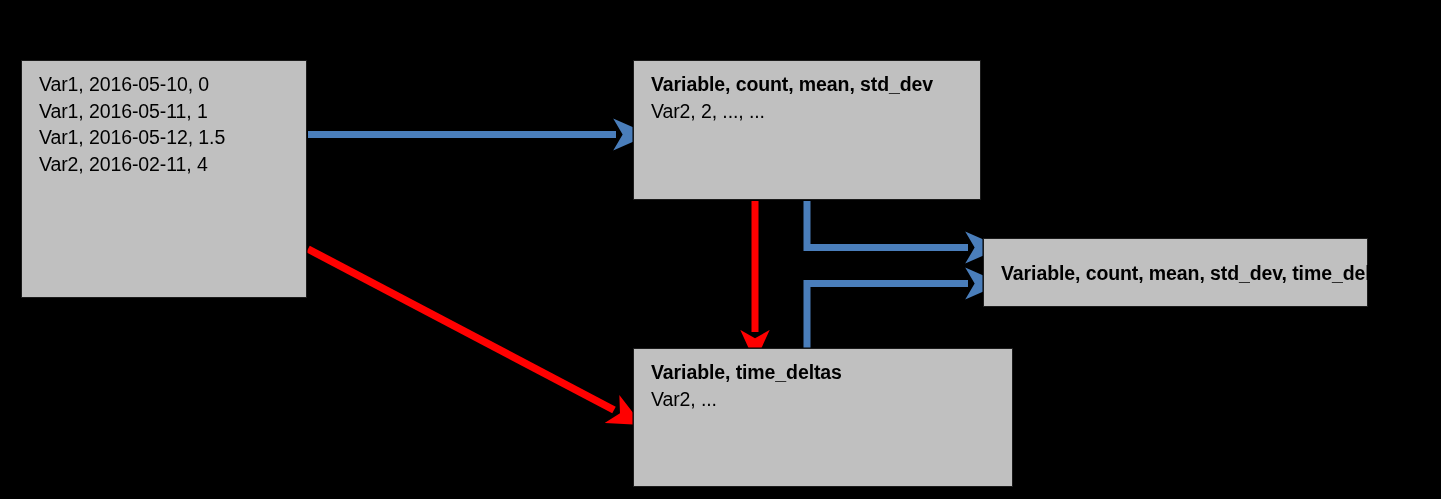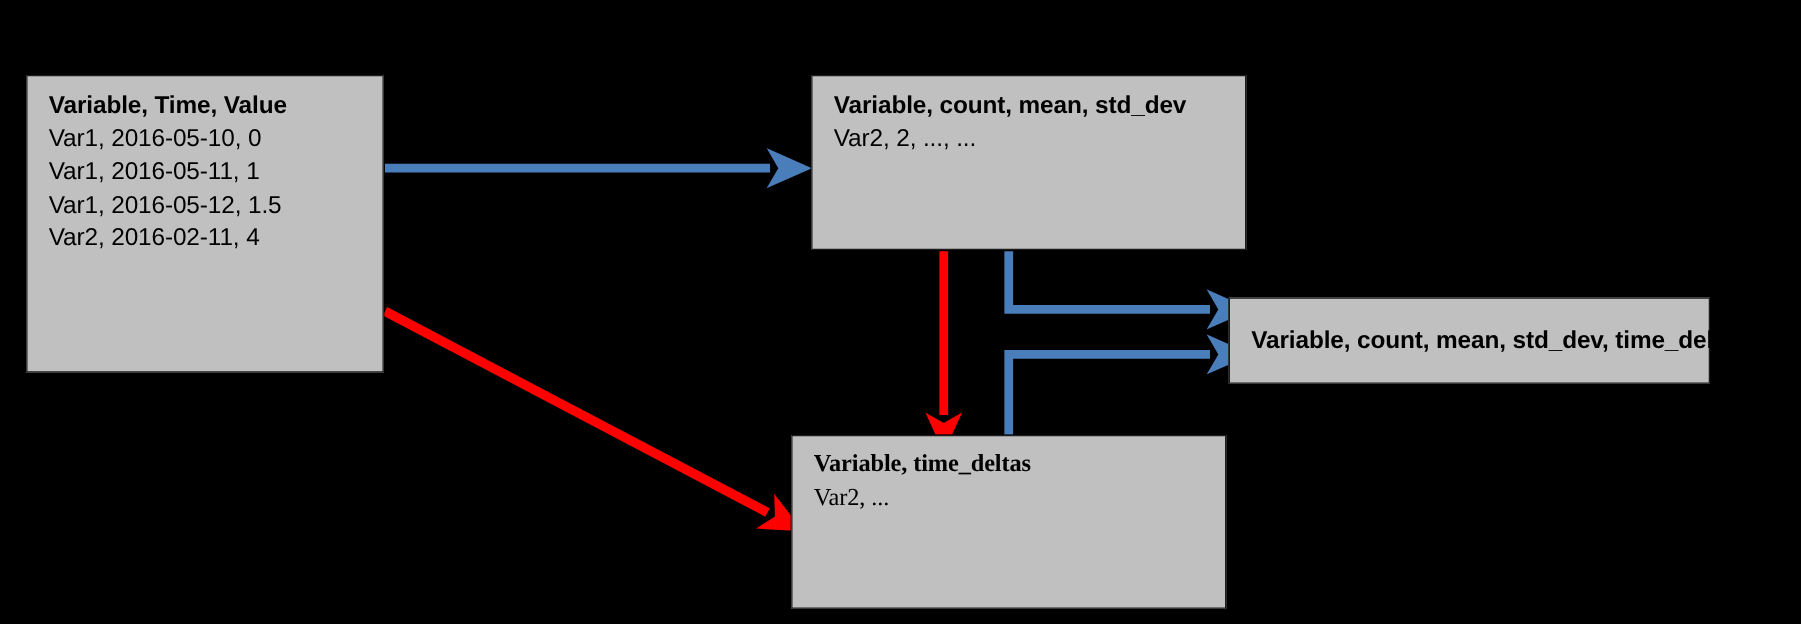--- a/index.html
+++ b/index.html
@@ -89,36 +89,35 @@
       <path d="M807,201 L807,247.5 L968,247.5" fill="none" stroke="#4a7ebb" stroke-width="7" stroke-linejoin="miter" marker-end="url(#bluehead)"></path>
     </g>
 
     <g>
       <path d="M807,348 L807,283.5 L968,283.5" fill="none" stroke="#4a7ebb" stroke-width="7" stroke-linejoin="miter" marker-end="url(#bluehead2)"></path>
     </g>
   </svg>
 
   <div class="node" style="left:21px; top:60px; width:286px; height:238px;">
     <div class="lines">
-      <div class="row header">Variable, Time, Value</div>
       <div class="row">Var1, 2016-05-10, 0</div>
       <div class="row">Var1, 2016-05-11, 1</div>
       <div class="row">Var1, 2016-05-12, 1.5</div>
       <div class="row">Var2, 2016-02-11, 4</div>
     </div>
   </div>
 
-  <div class="node" style="left:633px; top:60px; width:348px; height:140px;margin-left:16px;">
+  <div class="node" style="left:633px; top:60px; width:348px; height:140px;">
     <div class="lines">
       <div class="row header">Variable, count, mean, std_dev</div>
       <div class="row">Var2, 2, ..., ...</div>
     </div>
   </div>
 
-  <div class="node" style="left:633px; top:348px; width:348px; height:139px;font-family:Liberation Serif, serif;">
+  <div class="node" style="left:633px; top:348px; width:380px; height:139px;">
     <div class="lines">
       <div class="row header">Variable, time_deltas</div>
       <div class="row">Var2, ...</div>
     </div>
   </div>
 
   <div class="node centered" style="left:983px; top:238px; width:385px; height:69px;">
     <div class="lines">
       <div class="row header">Variable, count, mean, std_dev, time_deltas</div>
     </div>

